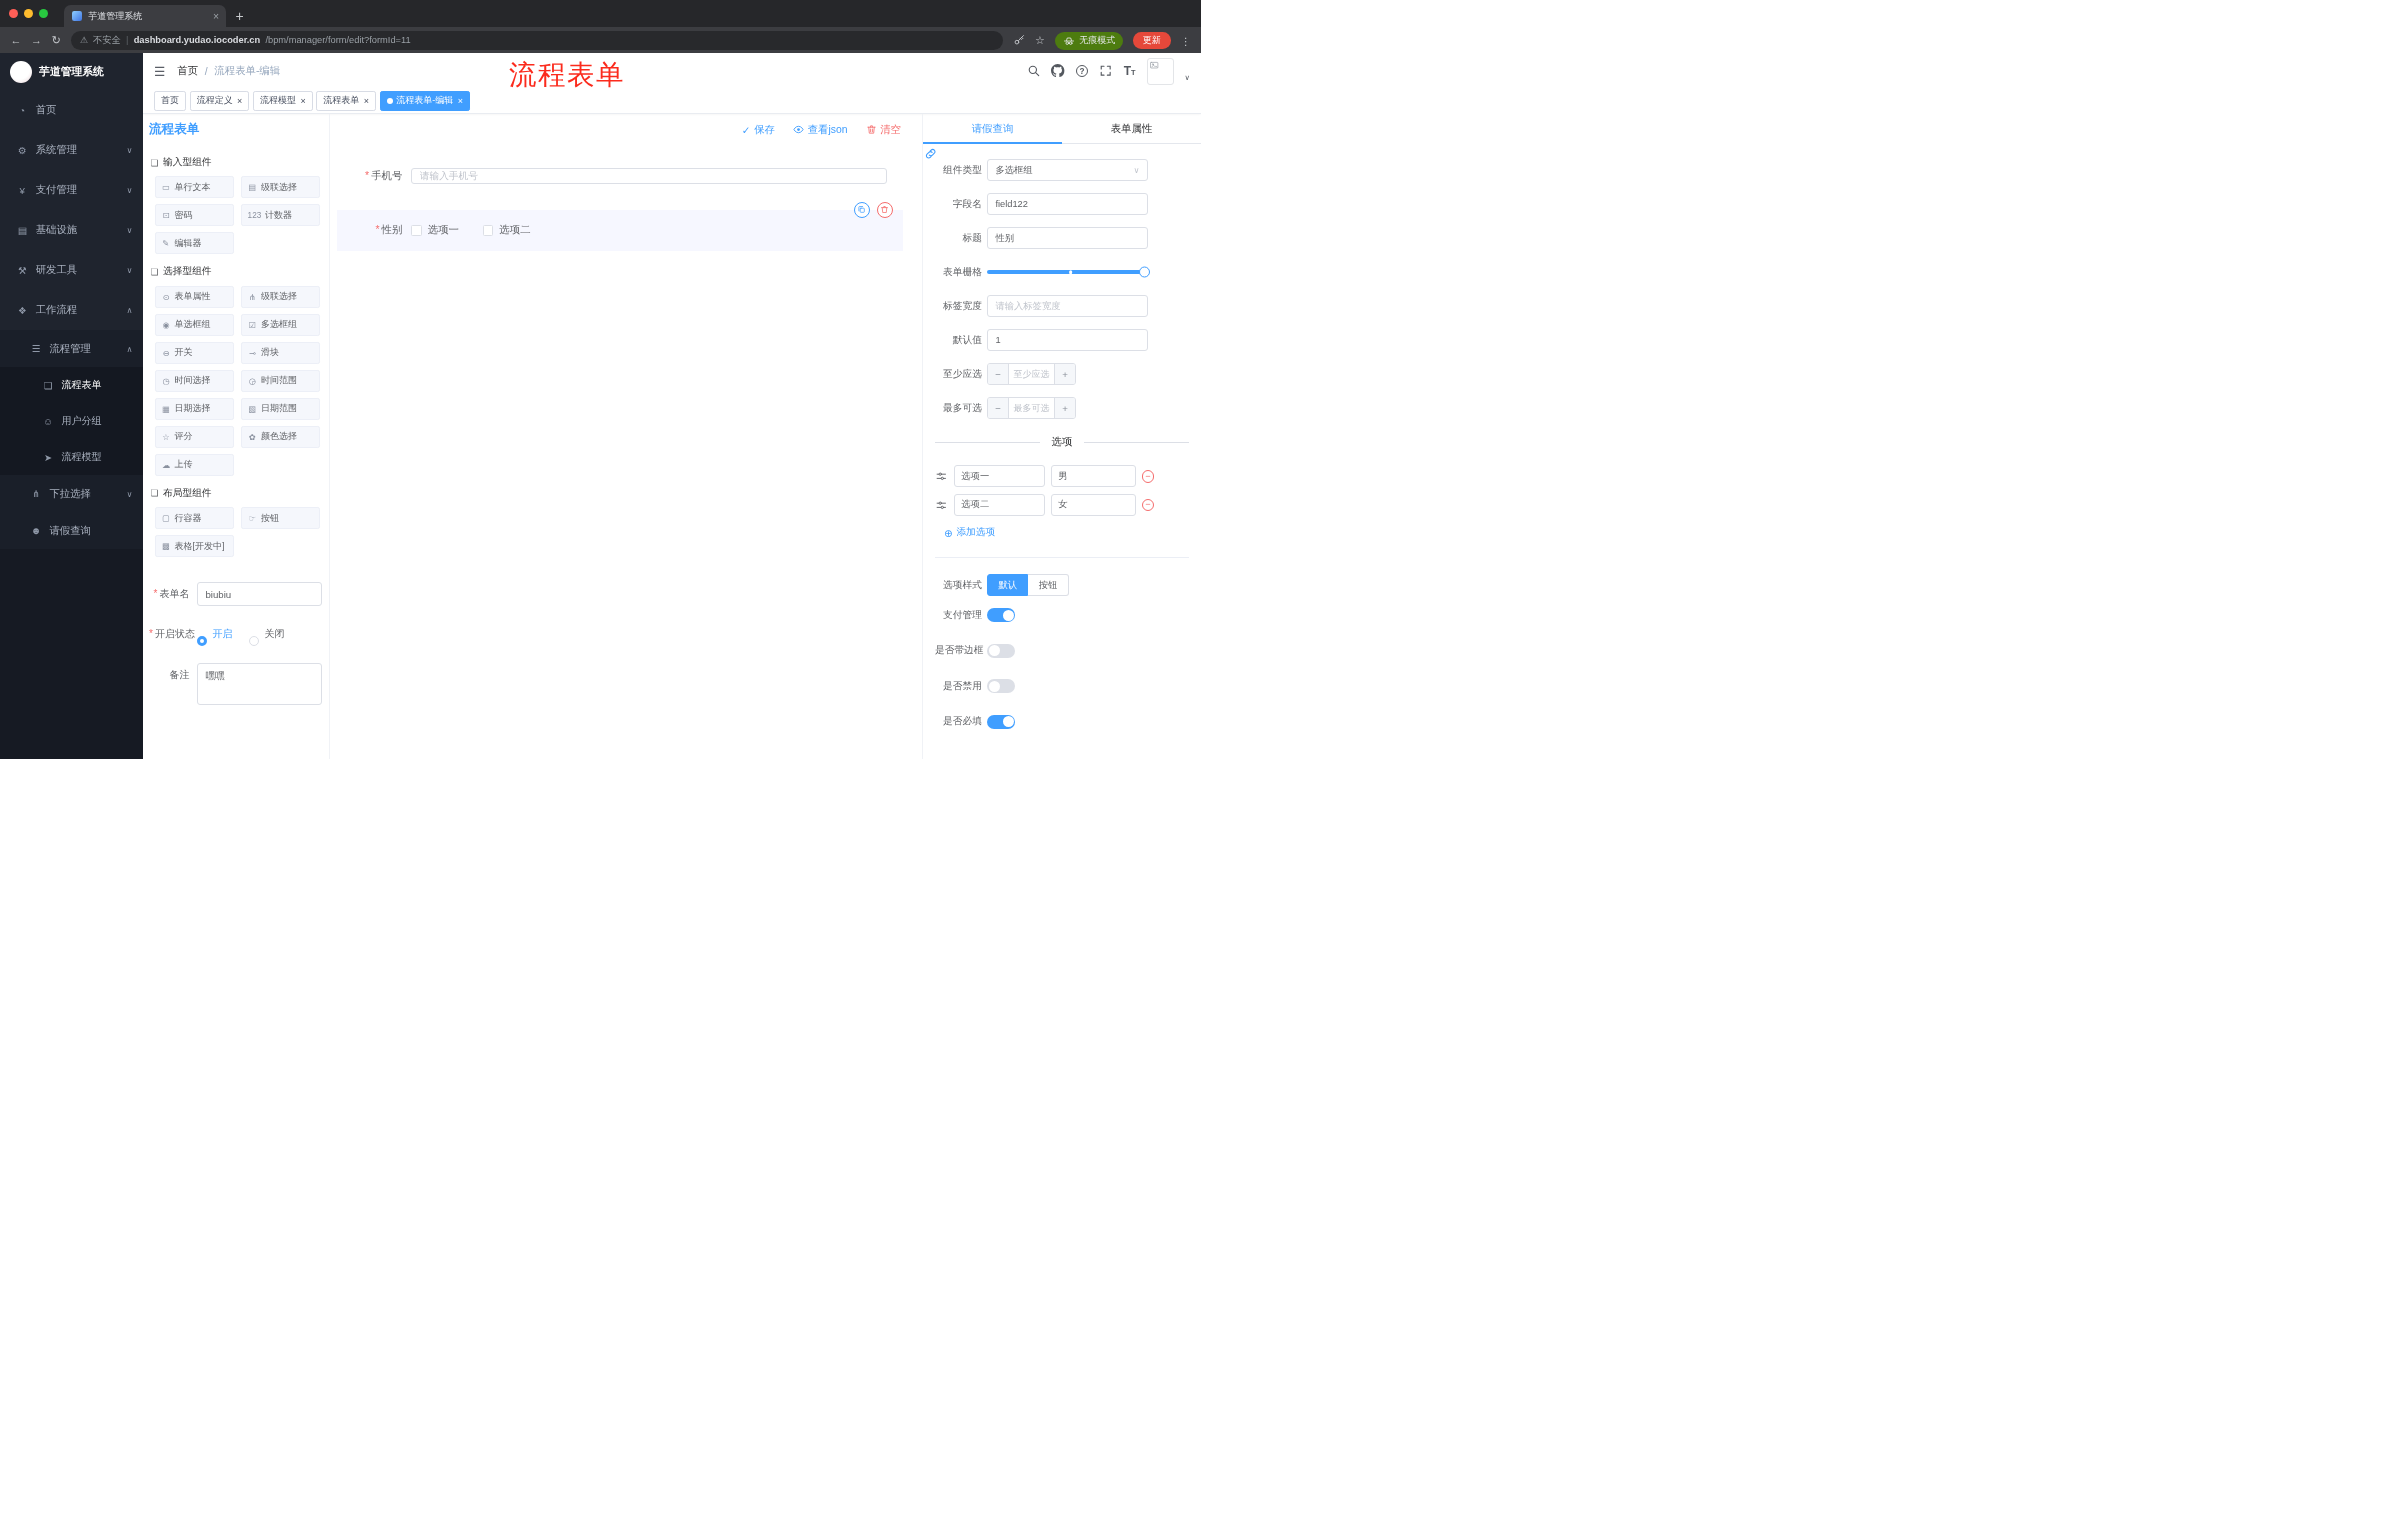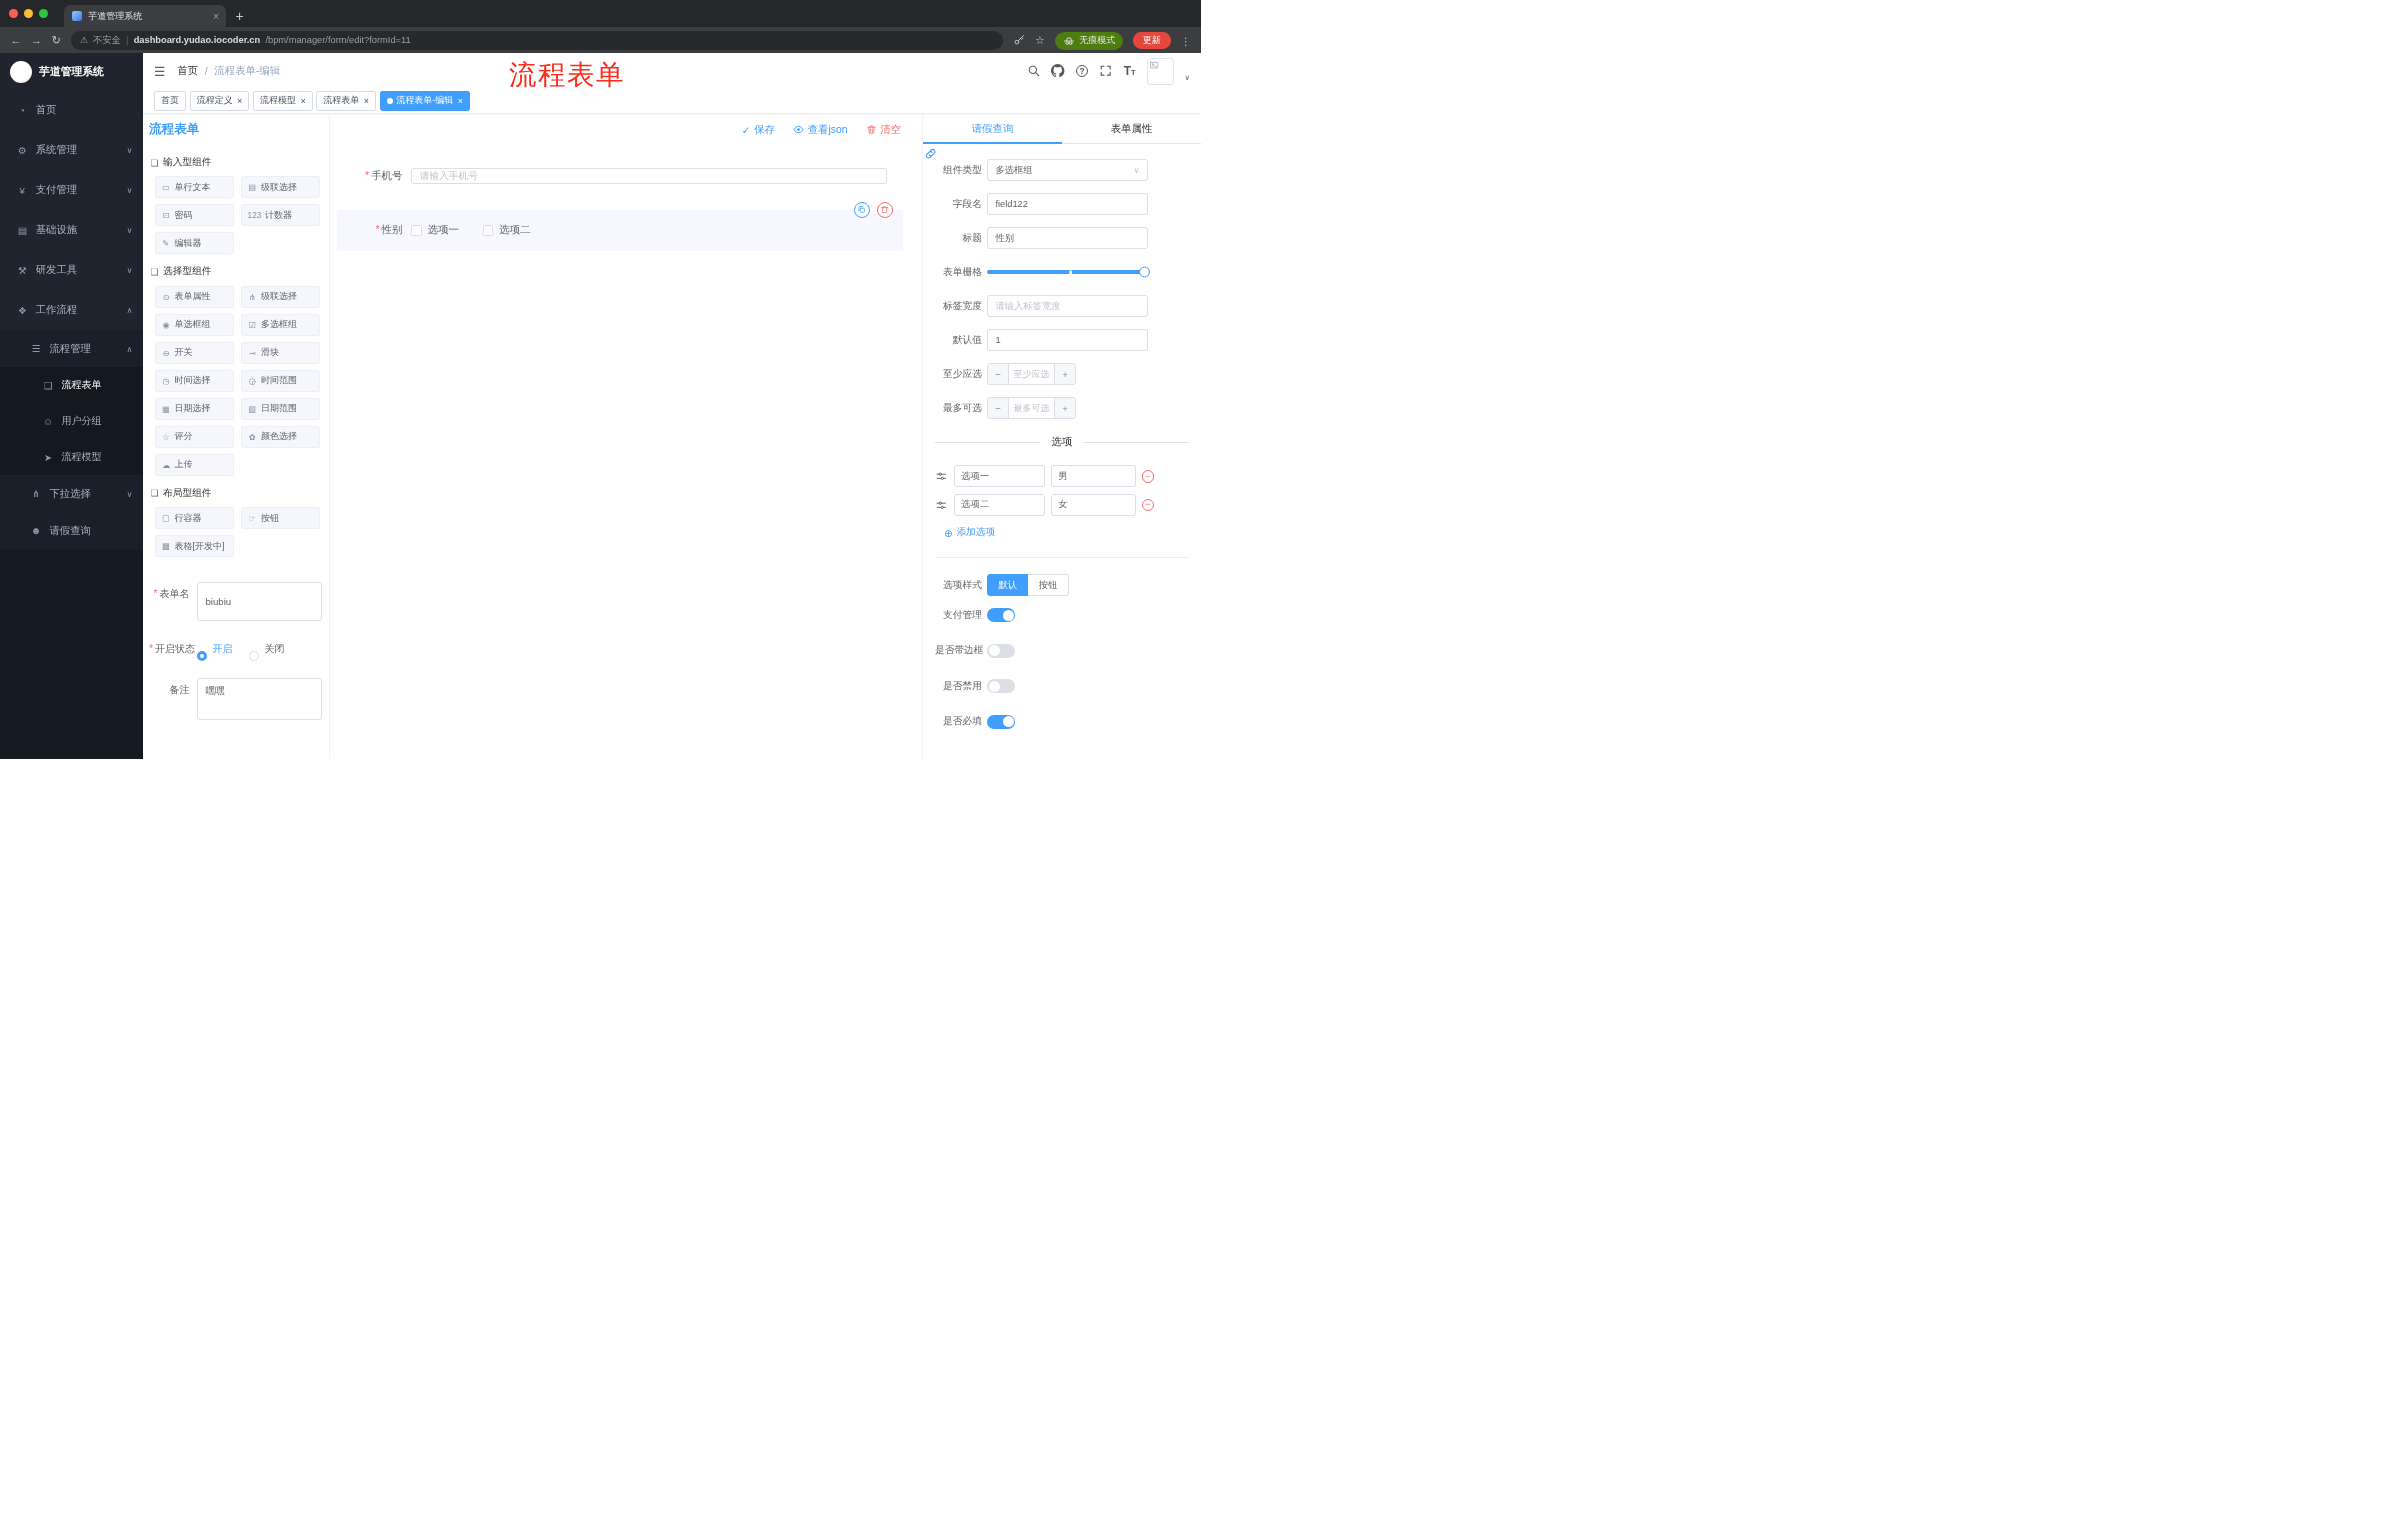--- a/index.html
+++ b/index.html
@@ -97,21 +97,21 @@
   .pgroup-title{display:flex;align-items:center;gap:4.5px;font-size:9.7px;color:#303133;margin:11px 0 7.4px 1.5px}
   .pg-ic{color:#606266;font-size:9px}
   .pgrid{display:flex;flex-wrap:wrap;gap:6px 7.4px;width:171px;margin-left:6px}
   .pitem{width:79px;height:22px;background:#f5f7fc;border:0.7px solid #eceff7;border-radius:2.2px;
          display:flex;align-items:center;gap:3.7px;padding:0 5.2px;font-size:9px;color:#606266;cursor:move;white-space:nowrap;overflow:hidden}
   .p-ic{color:#8a919f;font-size:8.2px;min-width:9.7px;text-align:center;flex-shrink:0}
   .pal-form{margin-top:25px;padding-right:7.4px}
   .pf-row{display:flex;margin-bottom:16.3px;align-items:flex-start}
   .pf-label{width:48px;text-align:right;font-size:10px;color:#606266;padding-right:7.4px;line-height:24px;flex-shrink:0;white-space:nowrap}
   .star{color:#f56c6c;margin-right:2.2px}
-  .el-input{height:39px;border:0.7px solid #dcdfe6;border-radius:3px;padding:0 7.4px;font-size:9.7px;
+  .el-input{height:24px;border:0.7px solid #dcdfe6;border-radius:3px;padding:0 7.4px;font-size:9.7px;
             color:#606266;outline:none;background:#fff;width:100%}
   input::placeholder,textarea::placeholder{color:#c0c4cc}
   .radio-group{display:flex;gap:16.3px;line-height:24px;font-size:10px}
   .radio{display:flex;align-items:flex-end;gap:5.2px;color:#606266;cursor:pointer}
   .rdot{width:10.4px;height:10.4px;border-radius:50%;border:0.7px solid #dcdfe6;background:#fff}
   .radio.on .rdot{border:3px solid #409eff}
   .radio.on{color:#409eff}
   textarea.el-input{height:42px;padding-top:5.2px;resize:none;font-family:inherit;line-height:1.4}
 
   

